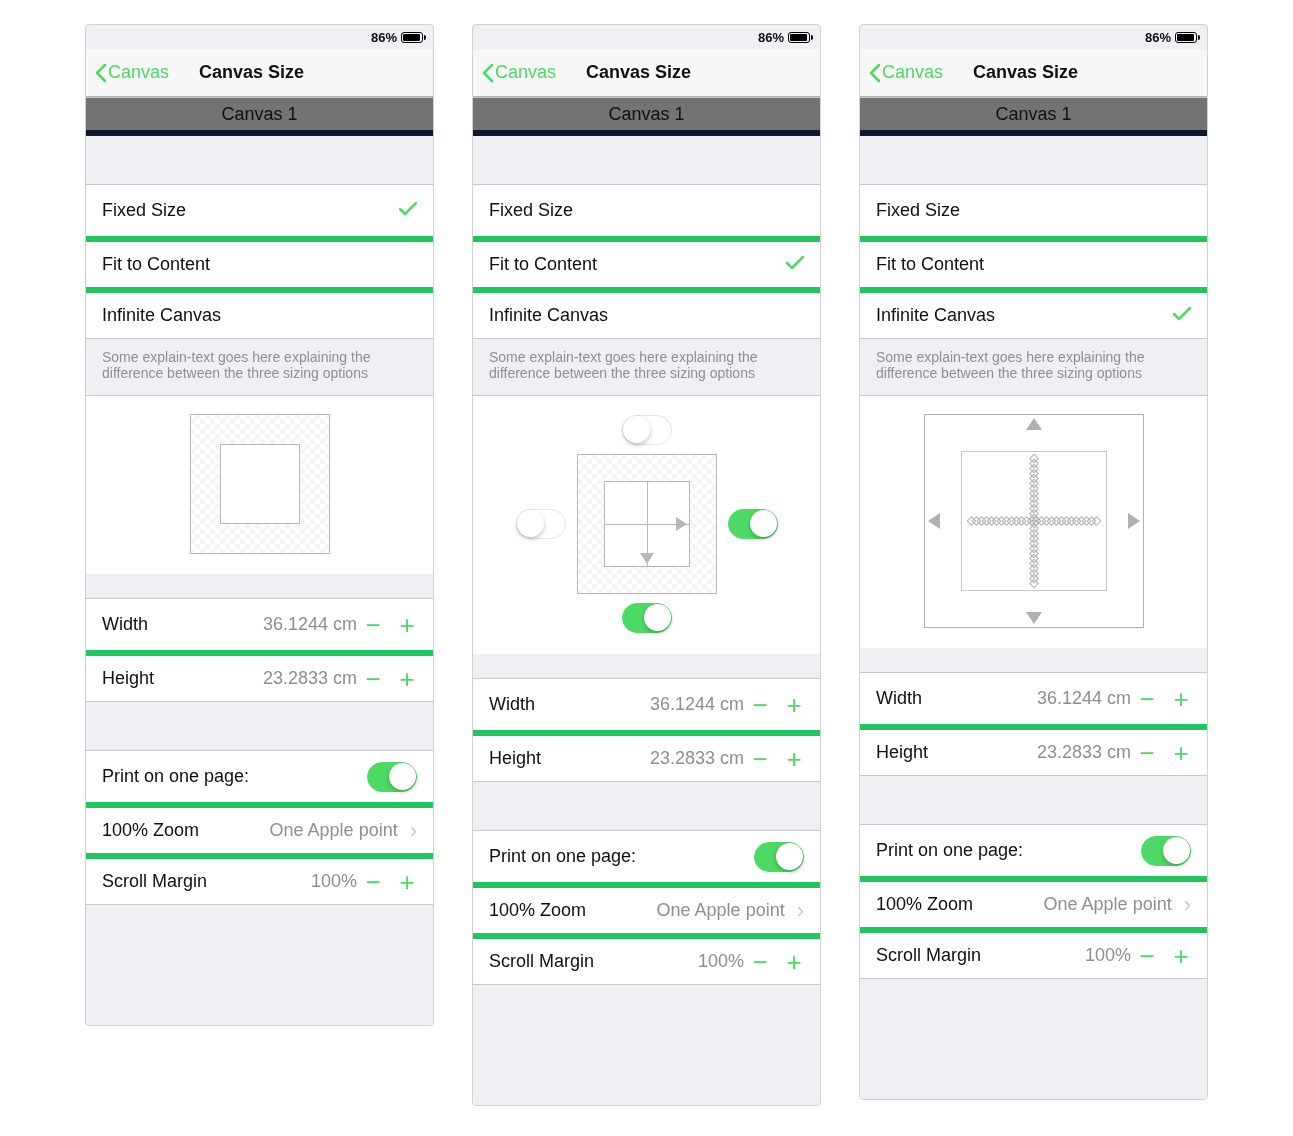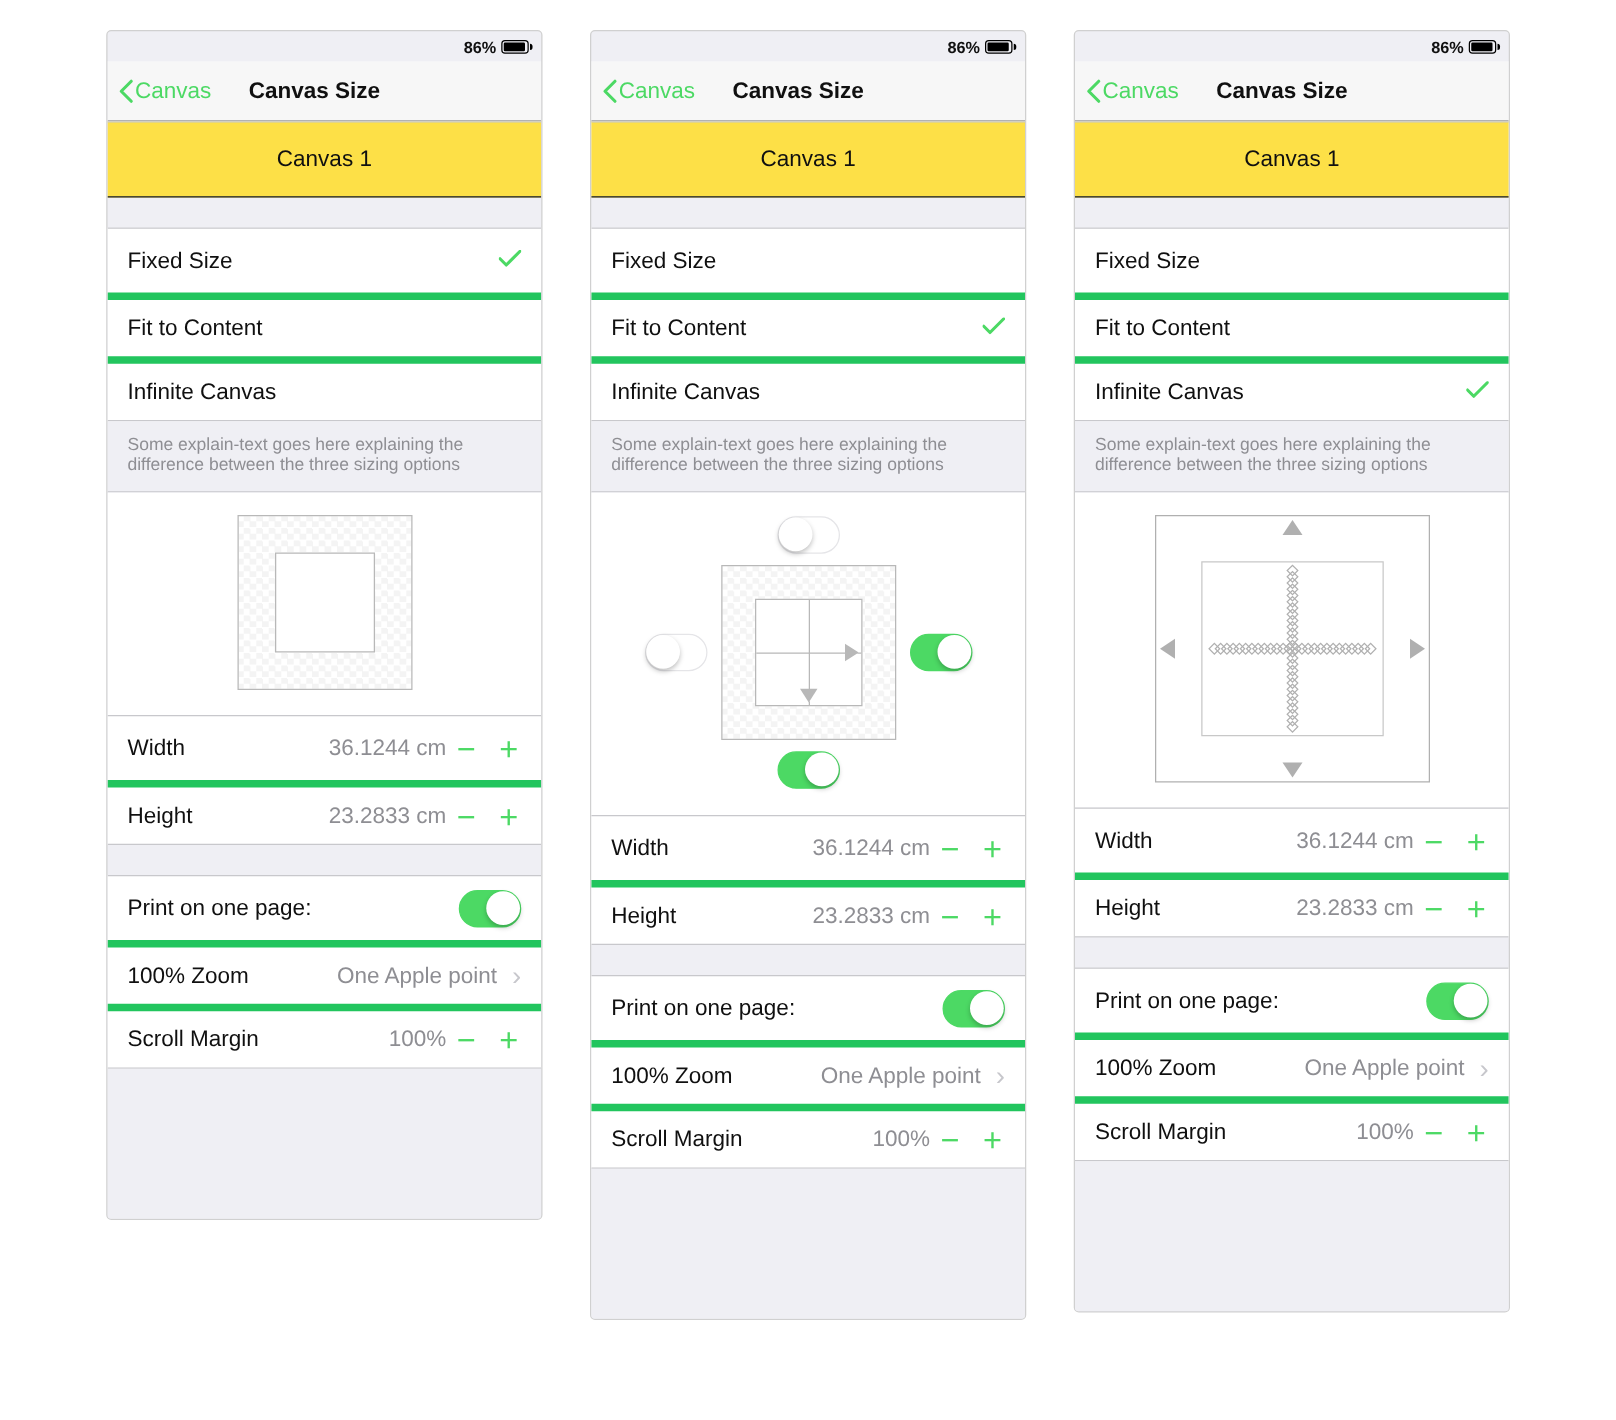--- a/index.html
+++ b/index.html
@@ -69,32 +69,33 @@
     gap: 0;
   }
   .nav-back svg { width: 14px; height: 20px; }
   .nav-title {
     position: absolute; left: 0; right: 16px;
     text-align: center;
     font-size: 18px; font-weight: 700;
     pointer-events: none;
   }
   .section-header {
-    background: #fde047;
+    background: #737373;
     border-top: 1px solid #c8c8cc;
-    border-bottom: 1px solid #0f172a;
-    height: 61px;
+    border-bottom: 6px solid #0f172a;
+    height: 39px;
     display: flex; align-items: center; justify-content: center;
     font-size: 18px;
   }
   .grp-spacer { height: 24px; }
   .list-group {
     background: #ffffff;
     border-top: 1px solid #c8c8cc;
     border-bottom: 1px solid #c8c8cc;
+    margin-top: 24px;
   }
   .row {
     height: 51px;
     padding: 0 16px;
     display: flex; align-items: center;
     border-top: 6px solid #22c55e;
     font-size: 18px;
     position: relative;
   }
   .row:first-child { border-top: none; }

